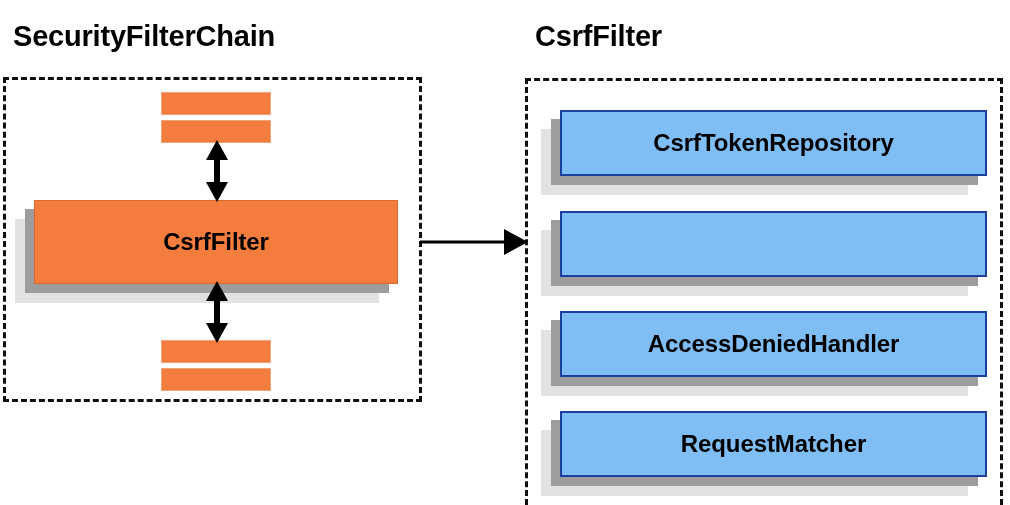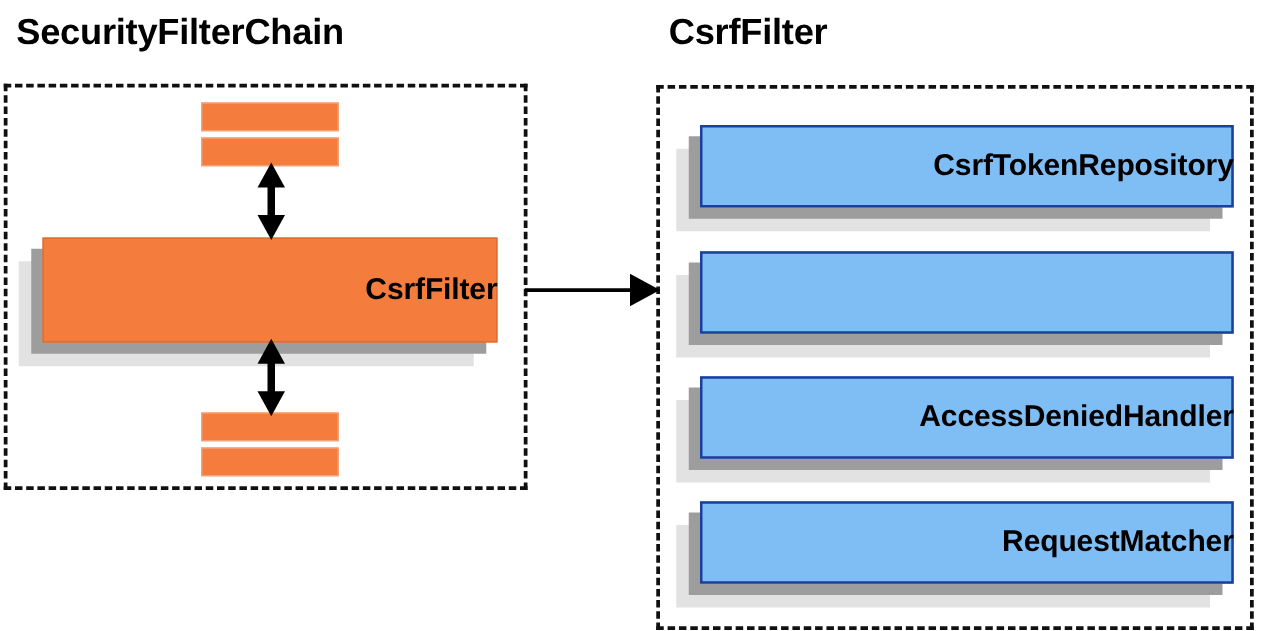--- a/index.html
+++ b/index.html
@@ -1,21 +1,21 @@
 <!DOCTYPE html>
 <html><head>
 <meta charset="utf-8">
 <style>
   html,body{margin:0;padding:0;background:#ffffff;}
   body{
     width:1010px;height:505px;position:relative;overflow:hidden;
     font-family:"Liberation Sans","DejaVu Sans",sans-serif;
     -webkit-font-smoothing:antialiased;
   }
-  .stage{position:absolute;left:0;top:6px;width:1010px;height:382px;}
+  .stage{position:absolute;left:0;top:16px;width:1010px;height:382px;}
 
   
   .panel-title{
     position:absolute;
     font-size:29px;
     font-weight:bold;
     color:#000000;
     letter-spacing:-0.2px;
     white-space:nowrap;
     line-height:1;
@@ -32,21 +32,21 @@
   }
   #box-left{left:3px;top:61px;width:419px;height:325px;}
   #box-right{left:525px;top:62px;width:478px;height:436px;}
 
   
   .node{
     position:absolute;
     box-sizing:border-box;
     display:flex;
     align-items:center;
-    justify-content:flex-end;
+    justify-content:center;
     z-index:4;
     border-radius:13px;
   }
   .node .shadow-light,
   .node .shadow-dark{
     position:absolute;
     box-sizing:border-box;
     z-index:-1;
   }
   .node .shadow-light{left:-19px;top:19px;width:100%;height:100%;background:#e2e2e2;}

